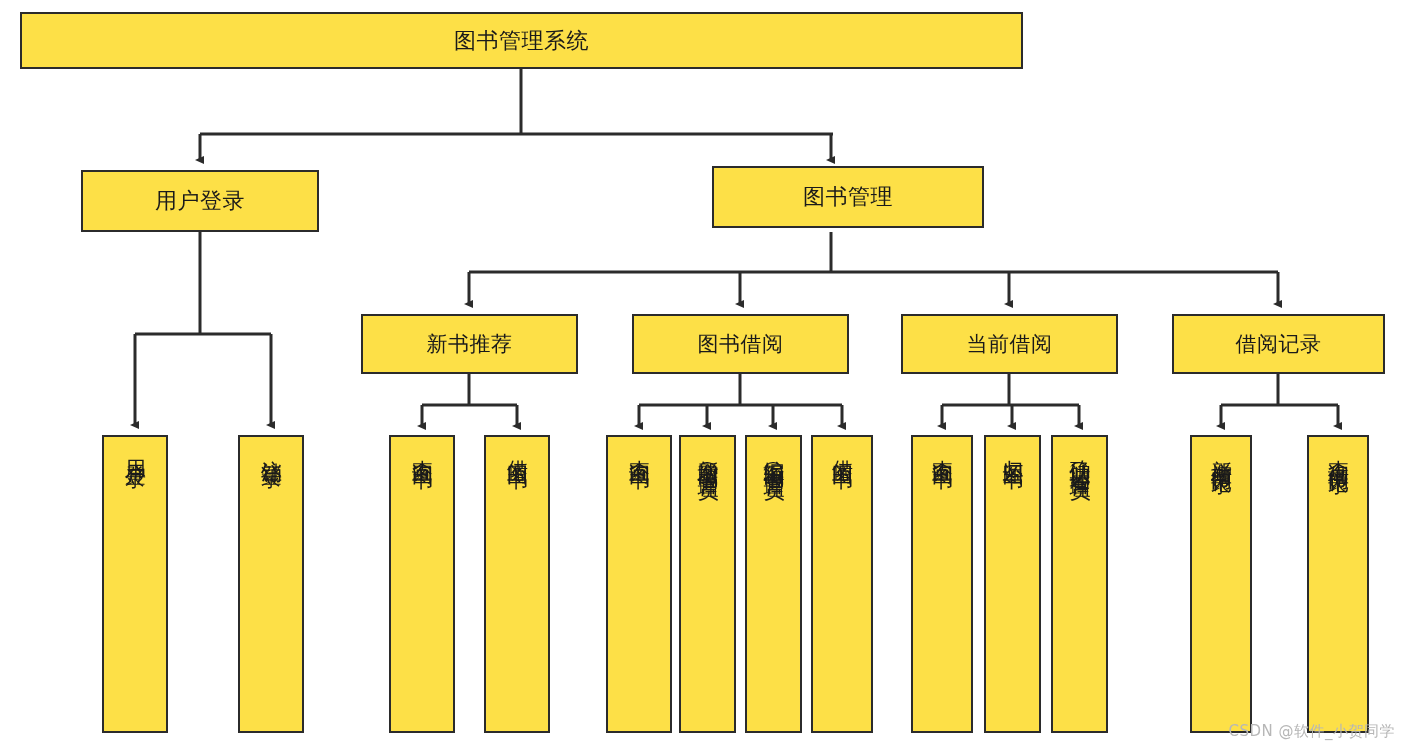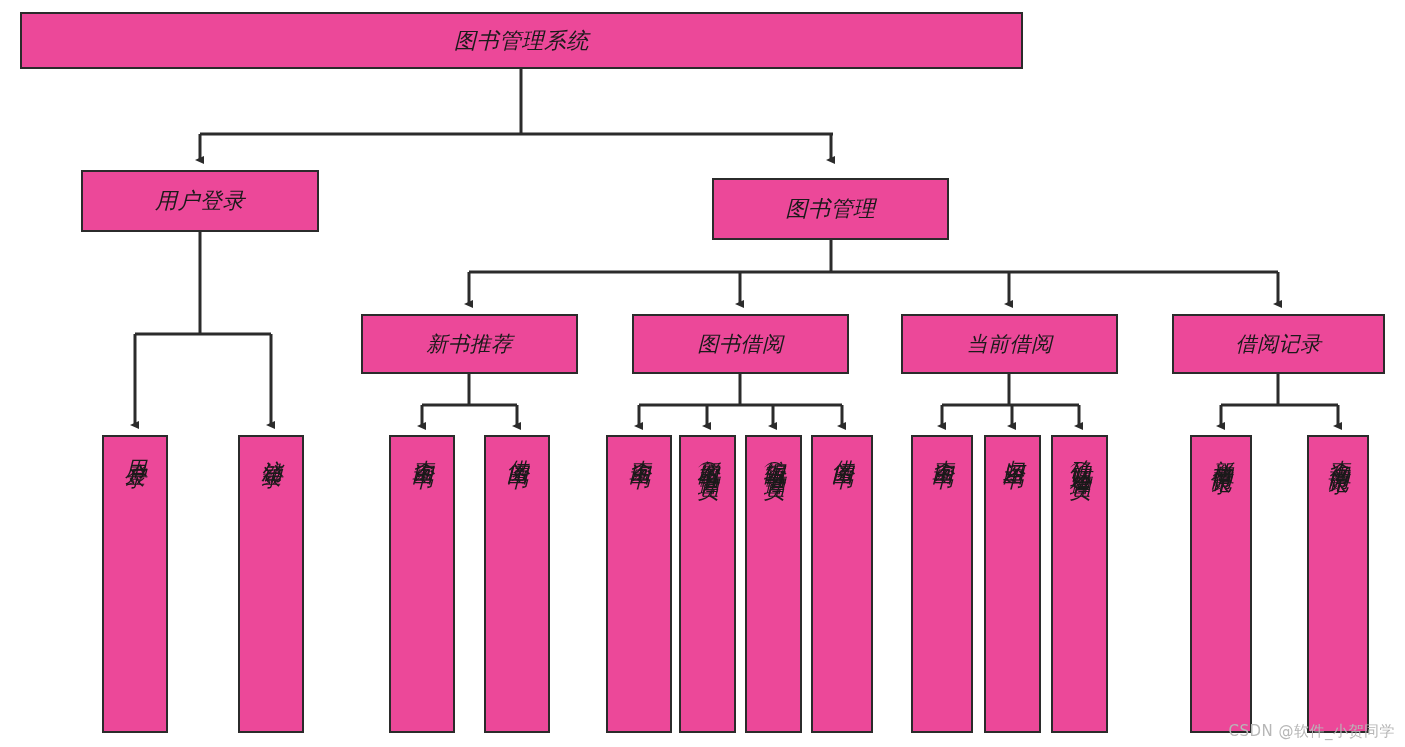--- a/index.html
+++ b/index.html
@@ -21,26 +21,25 @@
     position: absolute;
     left: 0;
     top: 0;
     width: 1405px;
     height: 747px;
   }
   .node-box {
     position: absolute;
     box-sizing: border-box;
     border: 2px solid #2b2b2b;
-    background: #ec4899;
+    background: #fde047;
     display: flex;
     align-items: center;
     justify-content: center;
     overflow: hidden;
-    font-style: italic;
   }
   .node-label {
     color: #1a1a1a;
     line-height: 1.25;
     white-space: nowrap;
     letter-spacing: 0.5px;
   }
   .node-root .node-label { font-size: 22px; }
   .node-l2 .node-label { font-size: 22px; }
   .node-l3 .node-label { font-size: 21px; }
@@ -122,21 +121,21 @@
     </g>
   </svg>
 
   <div class="node-box node-root" style="left:20px; top:12px; width:1003px; height:57px;">
     <span class="node-label">图书管理系统</span>
   </div>
 
   <div class="node-box node-l2" style="left:81px; top:170px; width:238px; height:62px;">
     <span class="node-label">用户登录</span>
   </div>
-  <div class="node-box node-l2" style="left:712px; top:178px; width:237px; height:62px;">
+  <div class="node-box node-l2" style="left:712px; top:166px; width:272px; height:62px;">
     <span class="node-label">图书管理</span>
   </div>
 
   <div class="node-box node-l3" style="left:361px; top:314px; width:217px; height:60px;">
     <span class="node-label">新书推荐</span>
   </div>
   <div class="node-box node-l3" style="left:632px; top:314px; width:217px; height:60px;">
     <span class="node-label">图书借阅</span>
   </div>
   <div class="node-box node-l3" style="left:1172px; top:314px; width:213px; height:60px;">

